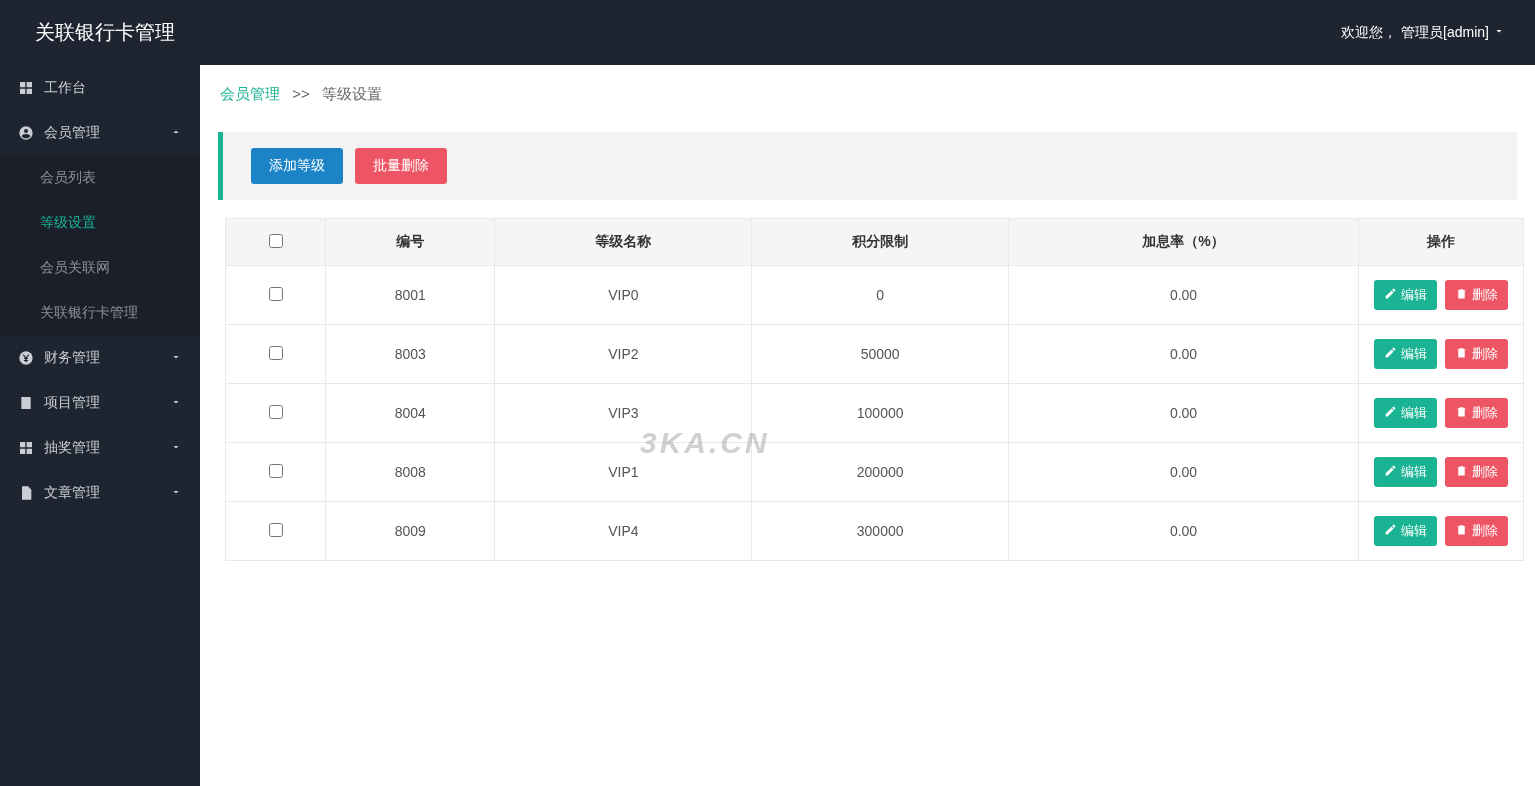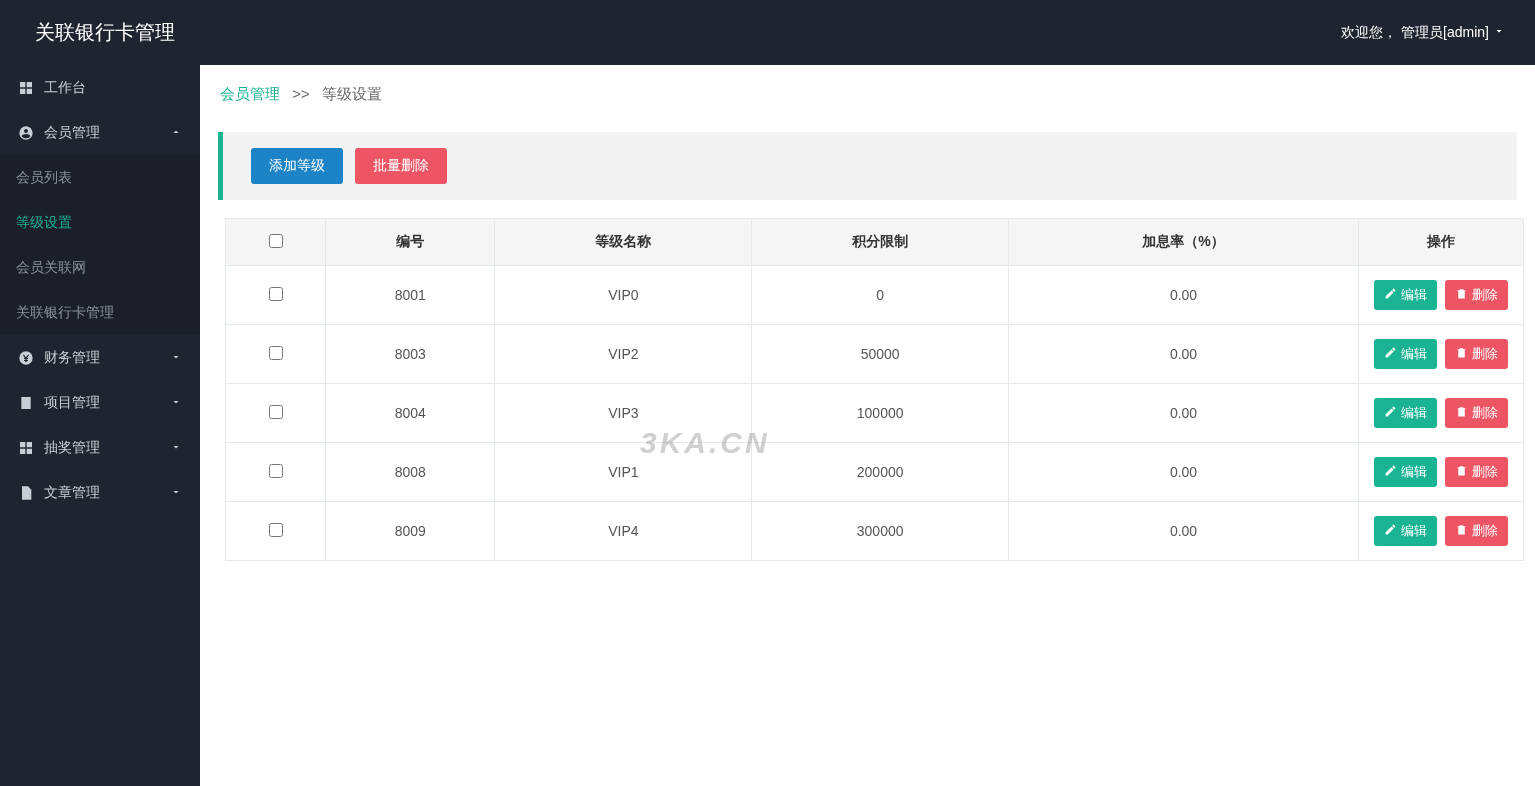--- a/index.html
+++ b/index.html
@@ -11,21 +11,21 @@
   
   .container { display: flex; height: calc(100vh - 65px); min-height: 721px; }
   
   .sidebar { width: 200px; background: #1f2530; color: #c8ced4; flex-shrink: 0; }
   .sidebar-item { display: flex; align-items: center; height: 45px; padding: 0 18px; cursor: pointer; color: #c8ced4; font-size: 14px; }
   .sidebar-item.has-caret { justify-content: space-between; }
   .sidebar-item .label-wrap { display: flex; align-items: center; gap: 10px; }
   .sidebar-item .icon { width: 16px; height: 16px; display: inline-flex; align-items: center; justify-content: center; }
   .sidebar-item .icon svg { width: 16px; height: 16px; fill: #c8ced4; }
   .sidebar-sub { background: #1a1f29; }
-  .sidebar-sub .sidebar-subitem { display: flex; align-items: center; height: 45px; padding-left: 16px; cursor: pointer; color: #8a9199; font-size: 14px; }
+  .sidebar-sub .sidebar-subitem { display: flex; align-items: center; height: 45px; padding-left: 40px; cursor: pointer; color: #8a9199; font-size: 14px; }
   .sidebar-sub .sidebar-subitem.active { color: #1ab394; }
   
   .main { flex: 1; background: #fff; padding: 0; overflow: auto; }
   .breadcrumb { padding: 20px 20px 10px 20px; font-size: 15px; }
   .breadcrumb a { color: #1ab394; text-decoration: none; }
   .breadcrumb .sep { color: #666; margin: 0 8px; }
   .breadcrumb .current { color: #666; }
   
   .toolbar-box { margin: 18px; background: #f3f3f4; border-left: 5px solid #1ab394; padding: 16px 28px; display: flex; gap: 12px; }
   .btn { display: inline-flex; align-items: center; justify-content: center; height: 36px; padding: 0 18px; border: none; border-radius: 3px; font-size: 14px; color: #fff; cursor: pointer; gap: 4px; }

